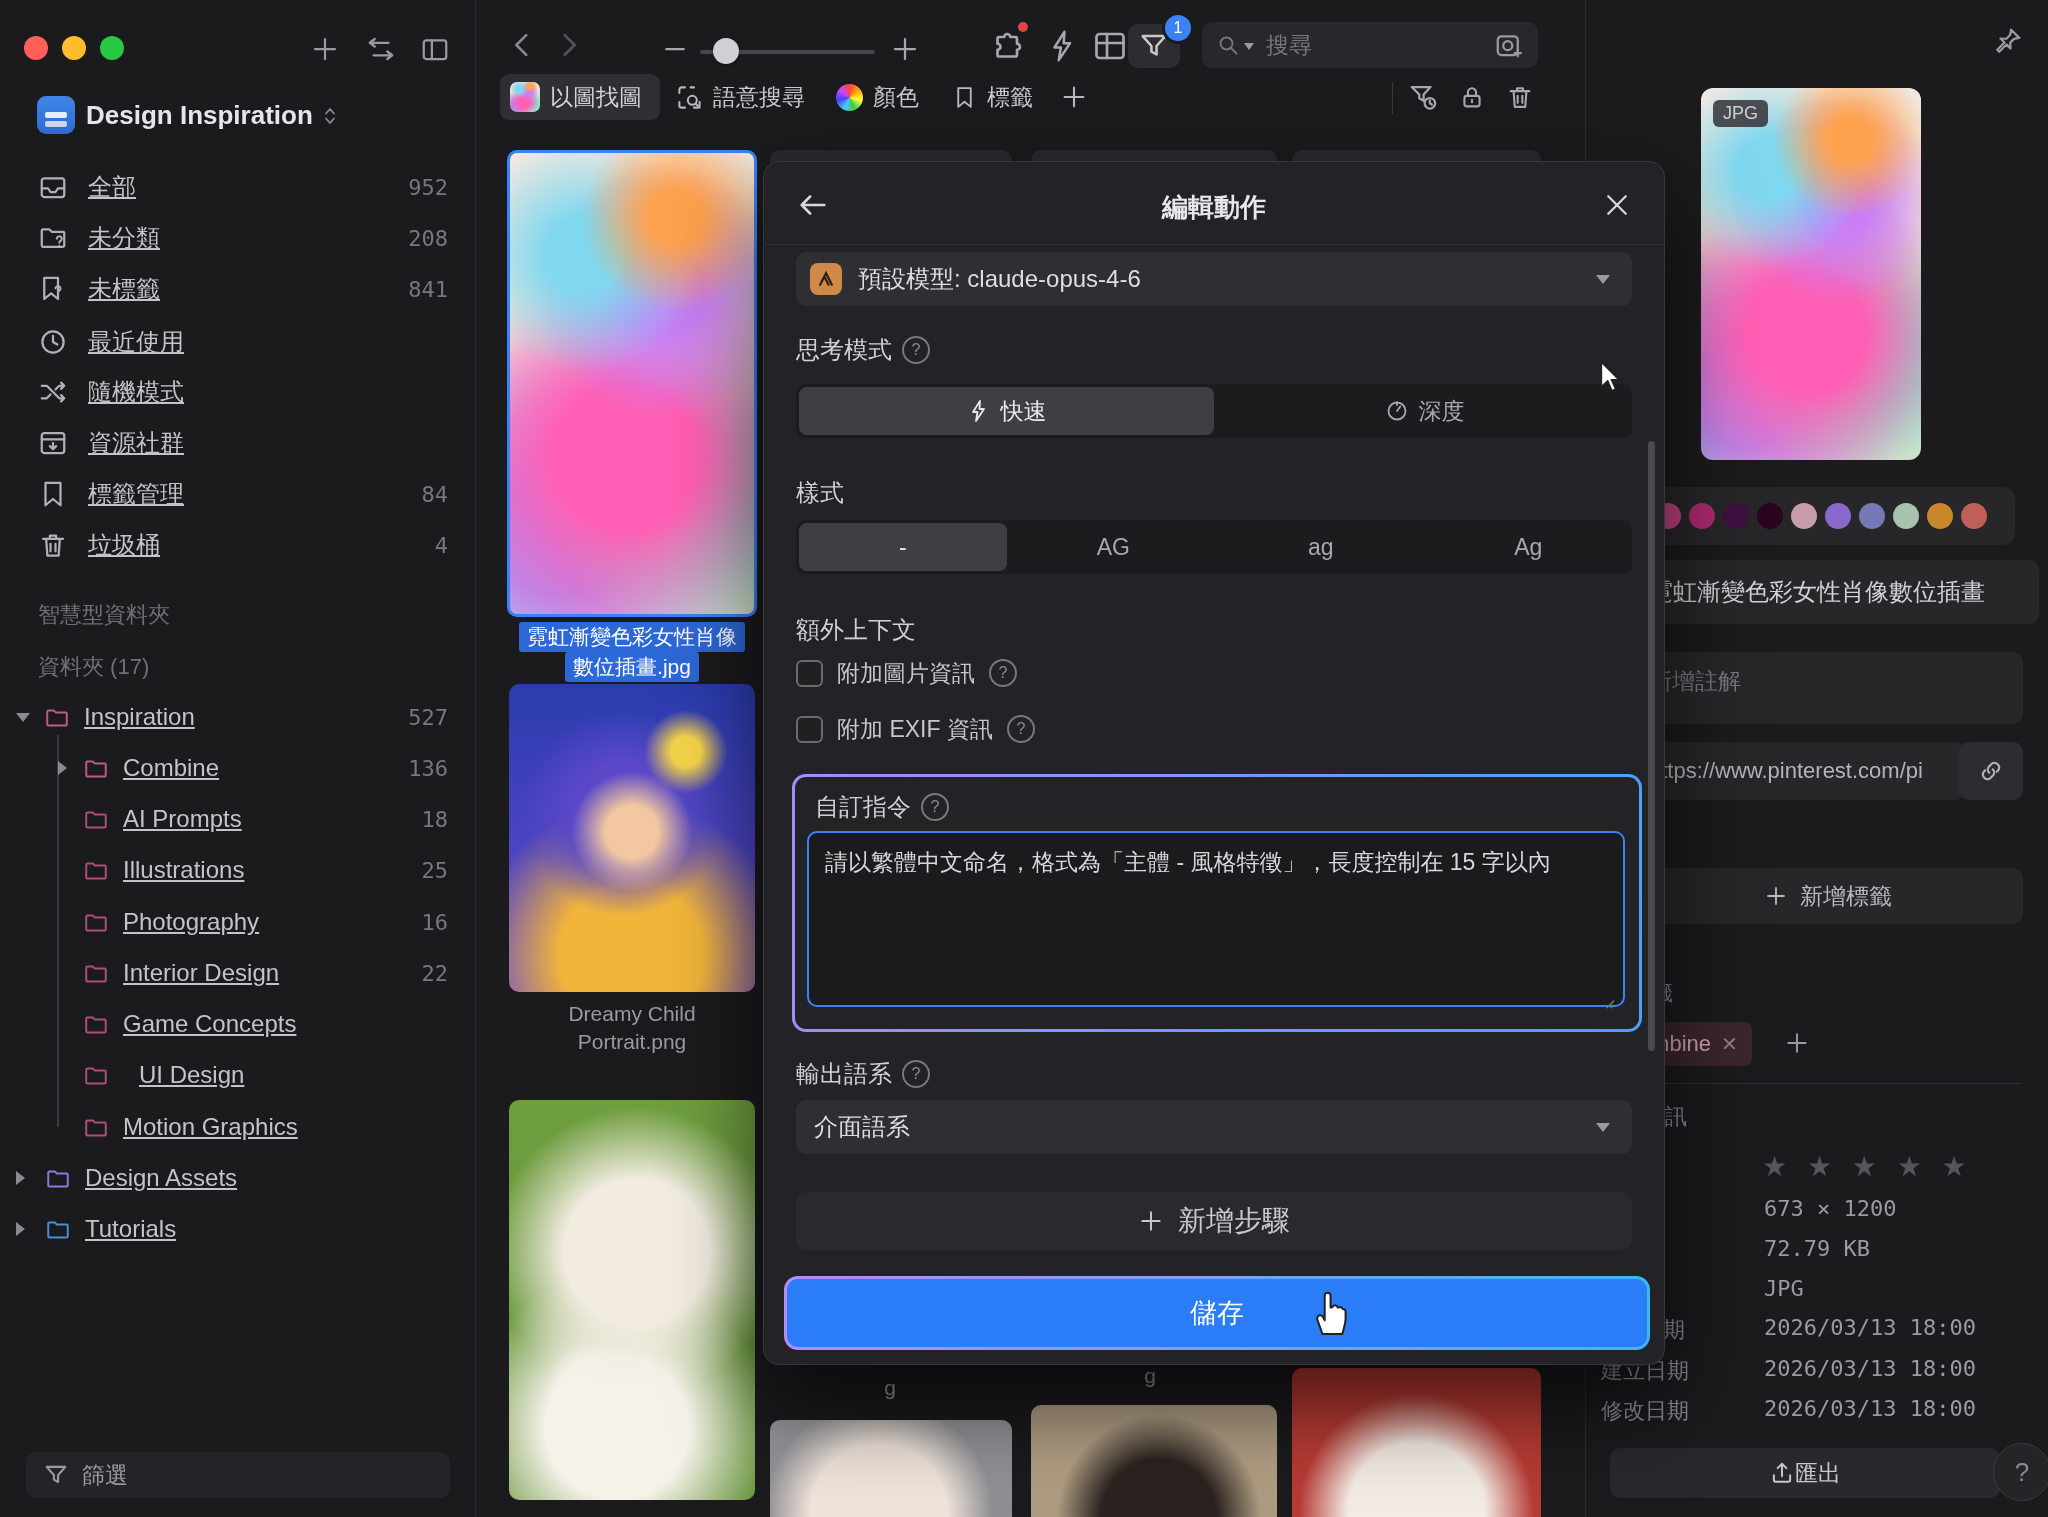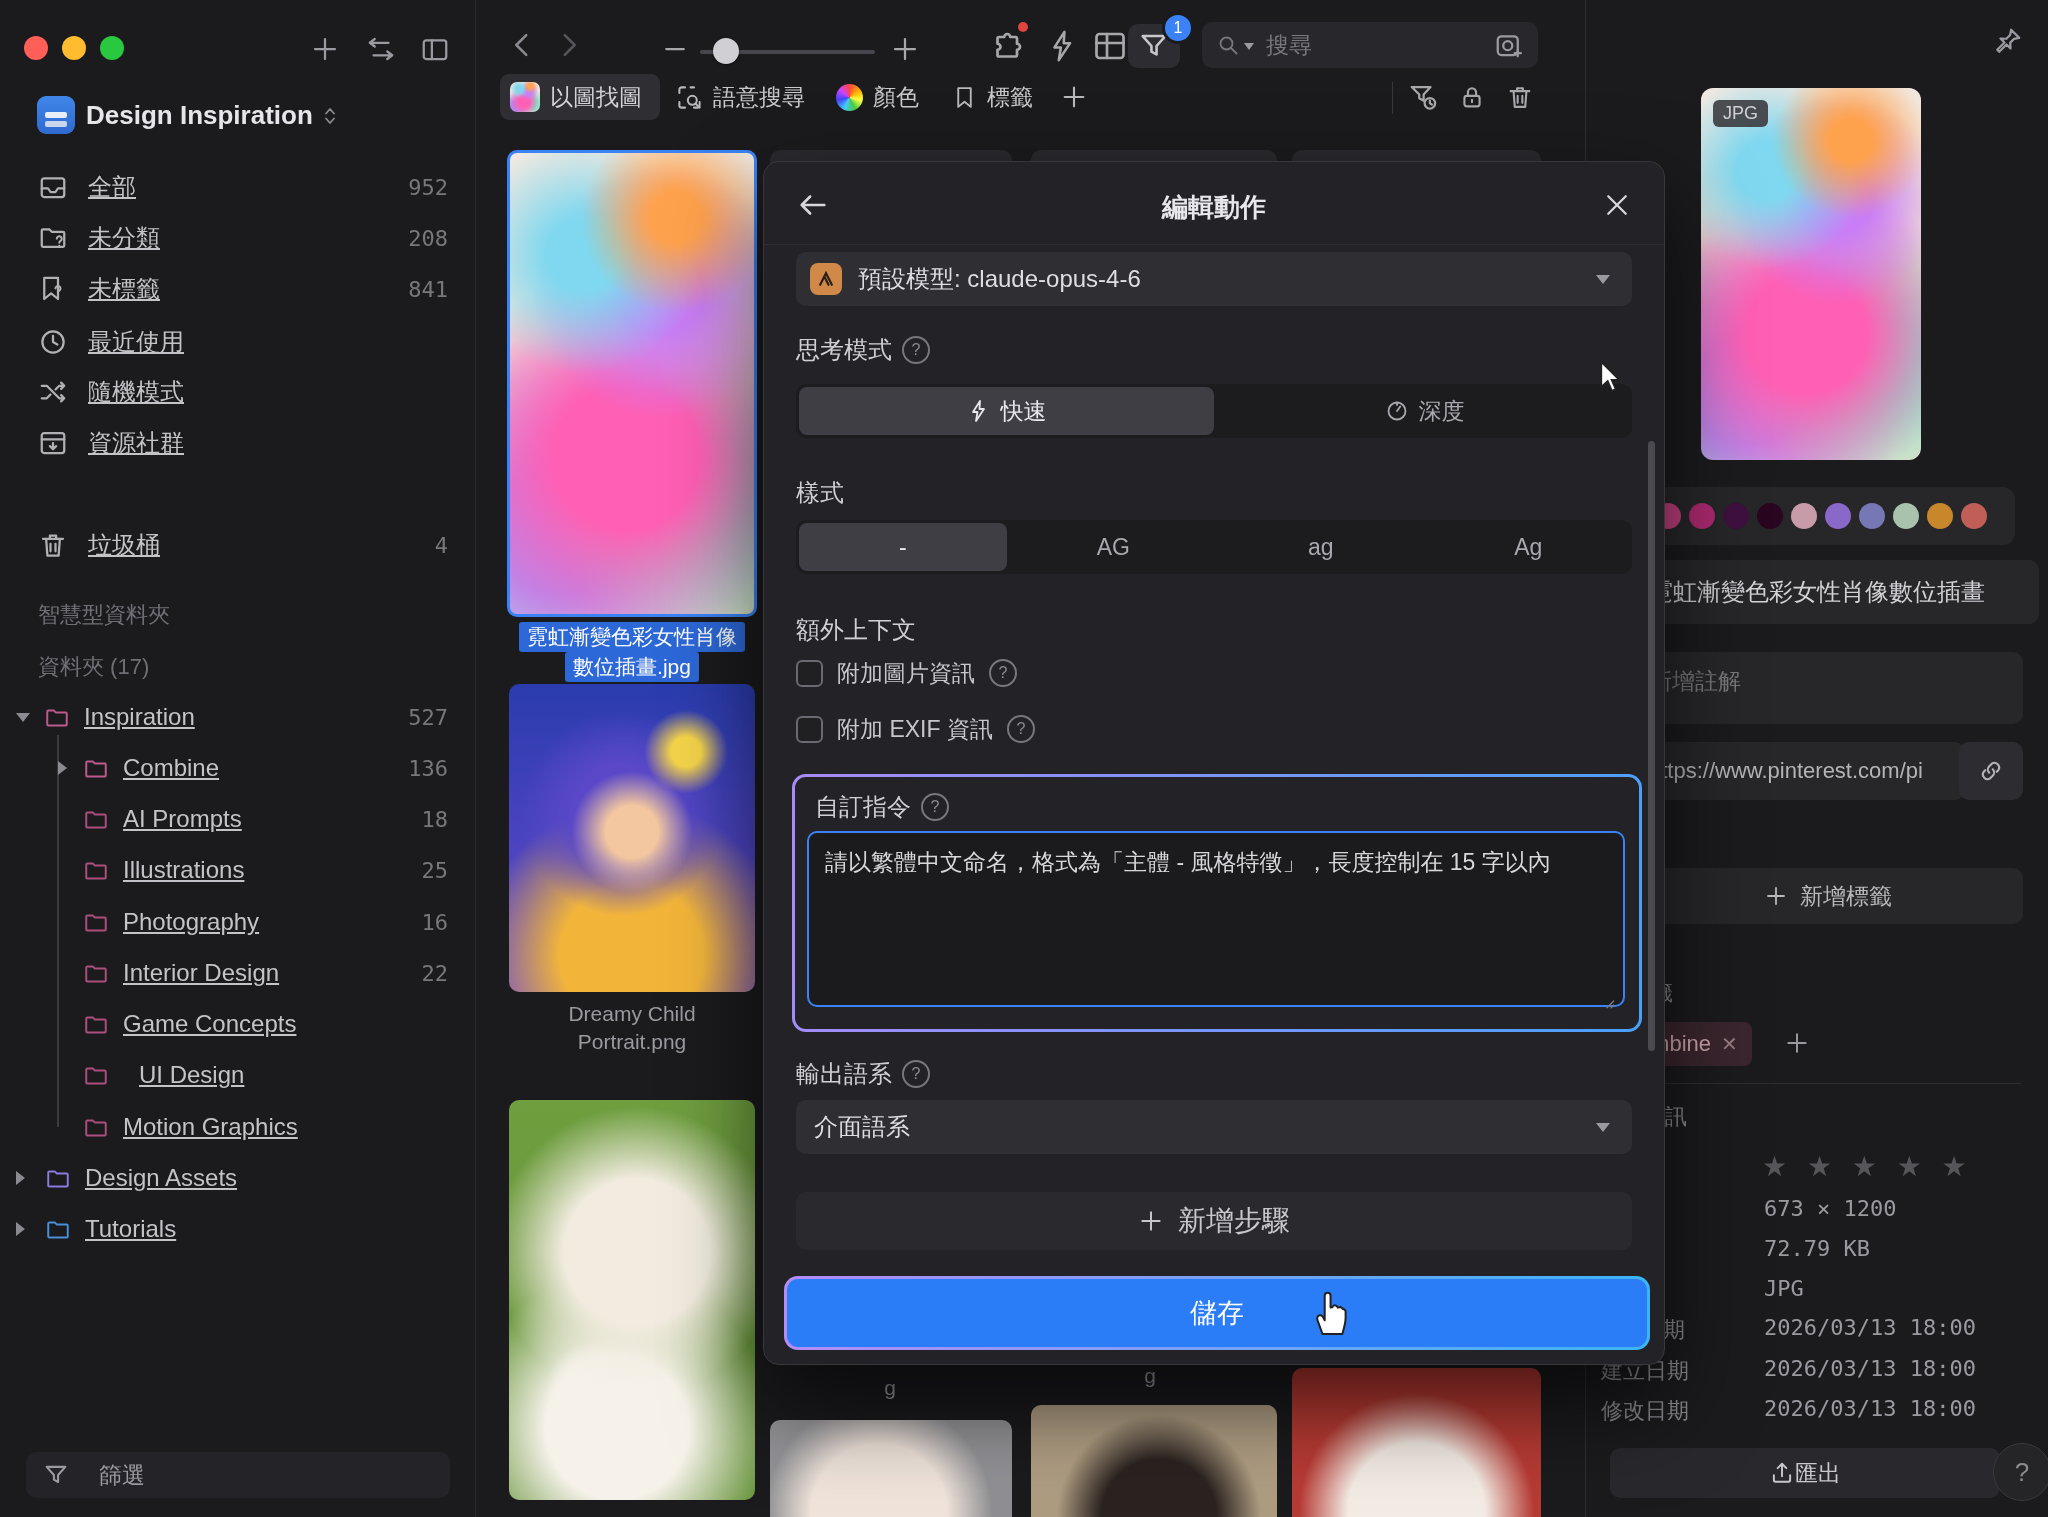--- a/index.html
+++ b/index.html
@@ -276,20 +276,29 @@
       <span class="slabel">隨機模式</span>
     </div>
     <div class="snav" style="top:421px">
       <span class="sicon">
           <svg class="ic" width="30" height="30">
             <use href="#i-community"></use>
           </svg>
         </span>
       <span class="slabel">資源社群</span>
     </div>
+    <div class="snav" style="top:472px">
+      <span class="sicon">
+          <svg class="ic" width="30" height="30">
+            <use href="#i-bookmark"></use>
+          </svg>
+        </span>
+      <span class="slabel">標籤管理</span>
+      <span class="scount">84</span>
+    </div>
     <div class="snav" style="top:523px">
       <span class="sicon">
           <svg class="ic" width="30" height="30">
             <use href="#i-trash"></use>
           </svg>
         </span>
       <span class="slabel">垃圾桶</span>
       <span class="scount">4</span>
     </div>
 
@@ -396,21 +405,21 @@
         </span>
       <span class="slabel" style="margin-left:12px">Tutorials</span>
     </div>
 
     <div class="filterbar">
       <span style="width:28px;height:28px;margin-left:16px">
           <svg class="ic" width="28" height="28">
             <use href="#i-funnel"></use>
           </svg>
         </span>
-      <span style="margin-left:29px">篩選</span>
+      <span style="margin-left:12px">篩選</span>
     </div>
   </div>
 
   <div class="toolicon" style="left:505px;color:#8a8a90">
       <svg class="ic" width="34" height="34">
         <use href="#i-chevl"></use>
       </svg>
     </div>
   <div class="toolicon" style="left:552px;color:#55555a">
       <svg class="ic" width="34" height="34">

